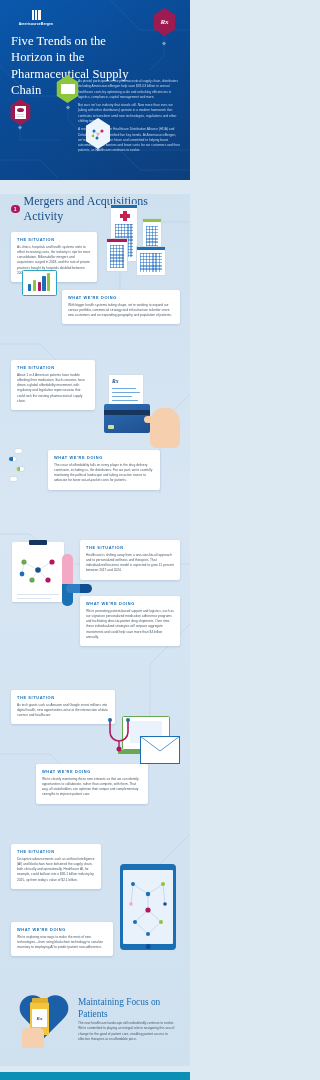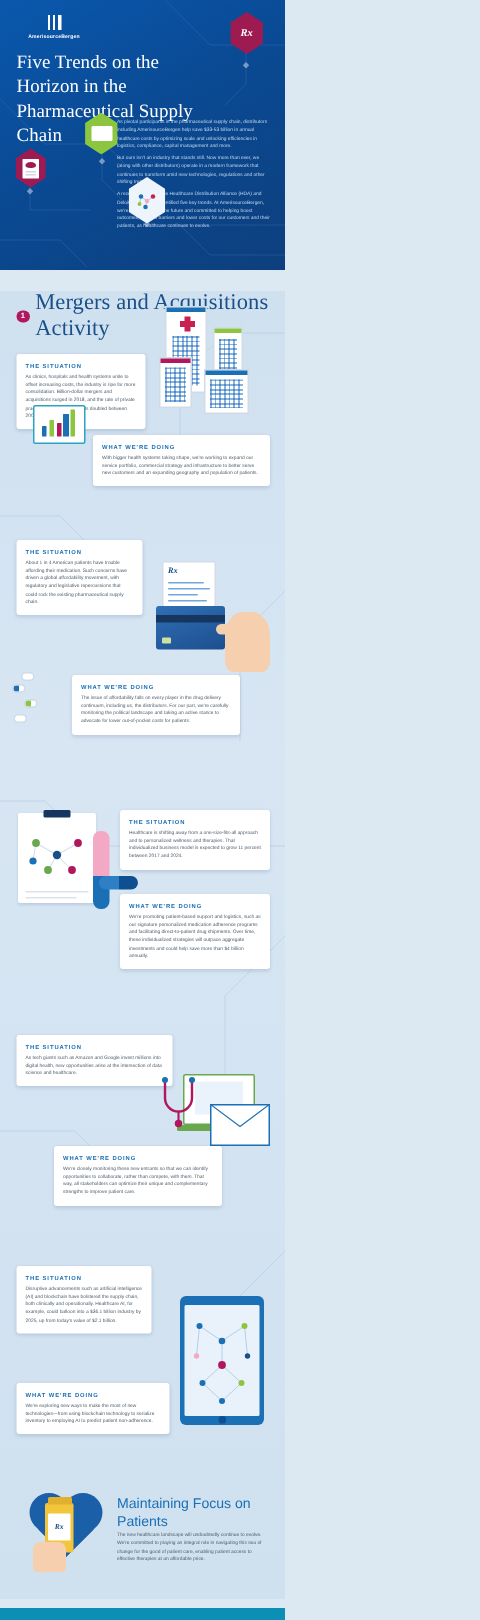--- a/index.html
+++ b/index.html
@@ -97,21 +97,21 @@
     padding-left: 11px; margin-bottom: 8px;
   }
   .badge {
     width: 8.5px; height: 8.5px; border-radius: 50%;
     color: #fff; font-size: 5px; font-weight: 700;
     display: flex; align-items: center; justify-content: center;
     flex: 0 0 auto; line-height: 1;
   }
   .sec-title {
     font-family: "Liberation Serif", serif;
-    font-size: 15px; color: #1a4f8a; letter-spacing: .06px;
+    font-size: 12px; color: #1a4f8a; letter-spacing: .06px;
   }
 
   .card {
     position: relative;
     background: #ffffff;
     border-radius: 2px;
     padding: 5px 6px 6px;
     box-shadow: 0 1px 2.5px rgba(20,60,110,.16);
   }
   .card-label {
@@ -239,21 +239,21 @@
     position: absolute; left: 2px; top: 7px; width: 15px; height: 18px;
     background: #fff; border-radius: .8px;
     display: flex; align-items: center; justify-content: center;
   }
   .bottle-lbl span {
     font-family: "Liberation Serif", serif; font-style: italic;
     font-weight: 700; font-size: 5px; color: #1a4f8a;
   }
   .closing-title {
     position: absolute; left: 78px; top: 6px; width: 104px;
-    font-family: Liberation Sans, sans-serif;
+    font-family: Liberation Serif, serif;
     font-size: 9.4px; line-height: 1.28; color: #1a6fb5;
   }
   .closing-text {
     position: absolute; left: 78px; top: 31px; width: 100px;
     font-size: 3.25px; line-height: 1.63; color: #4a5a68;
   }
 
   
   .cta-band {
     position: relative; background: #0b8fb5;

